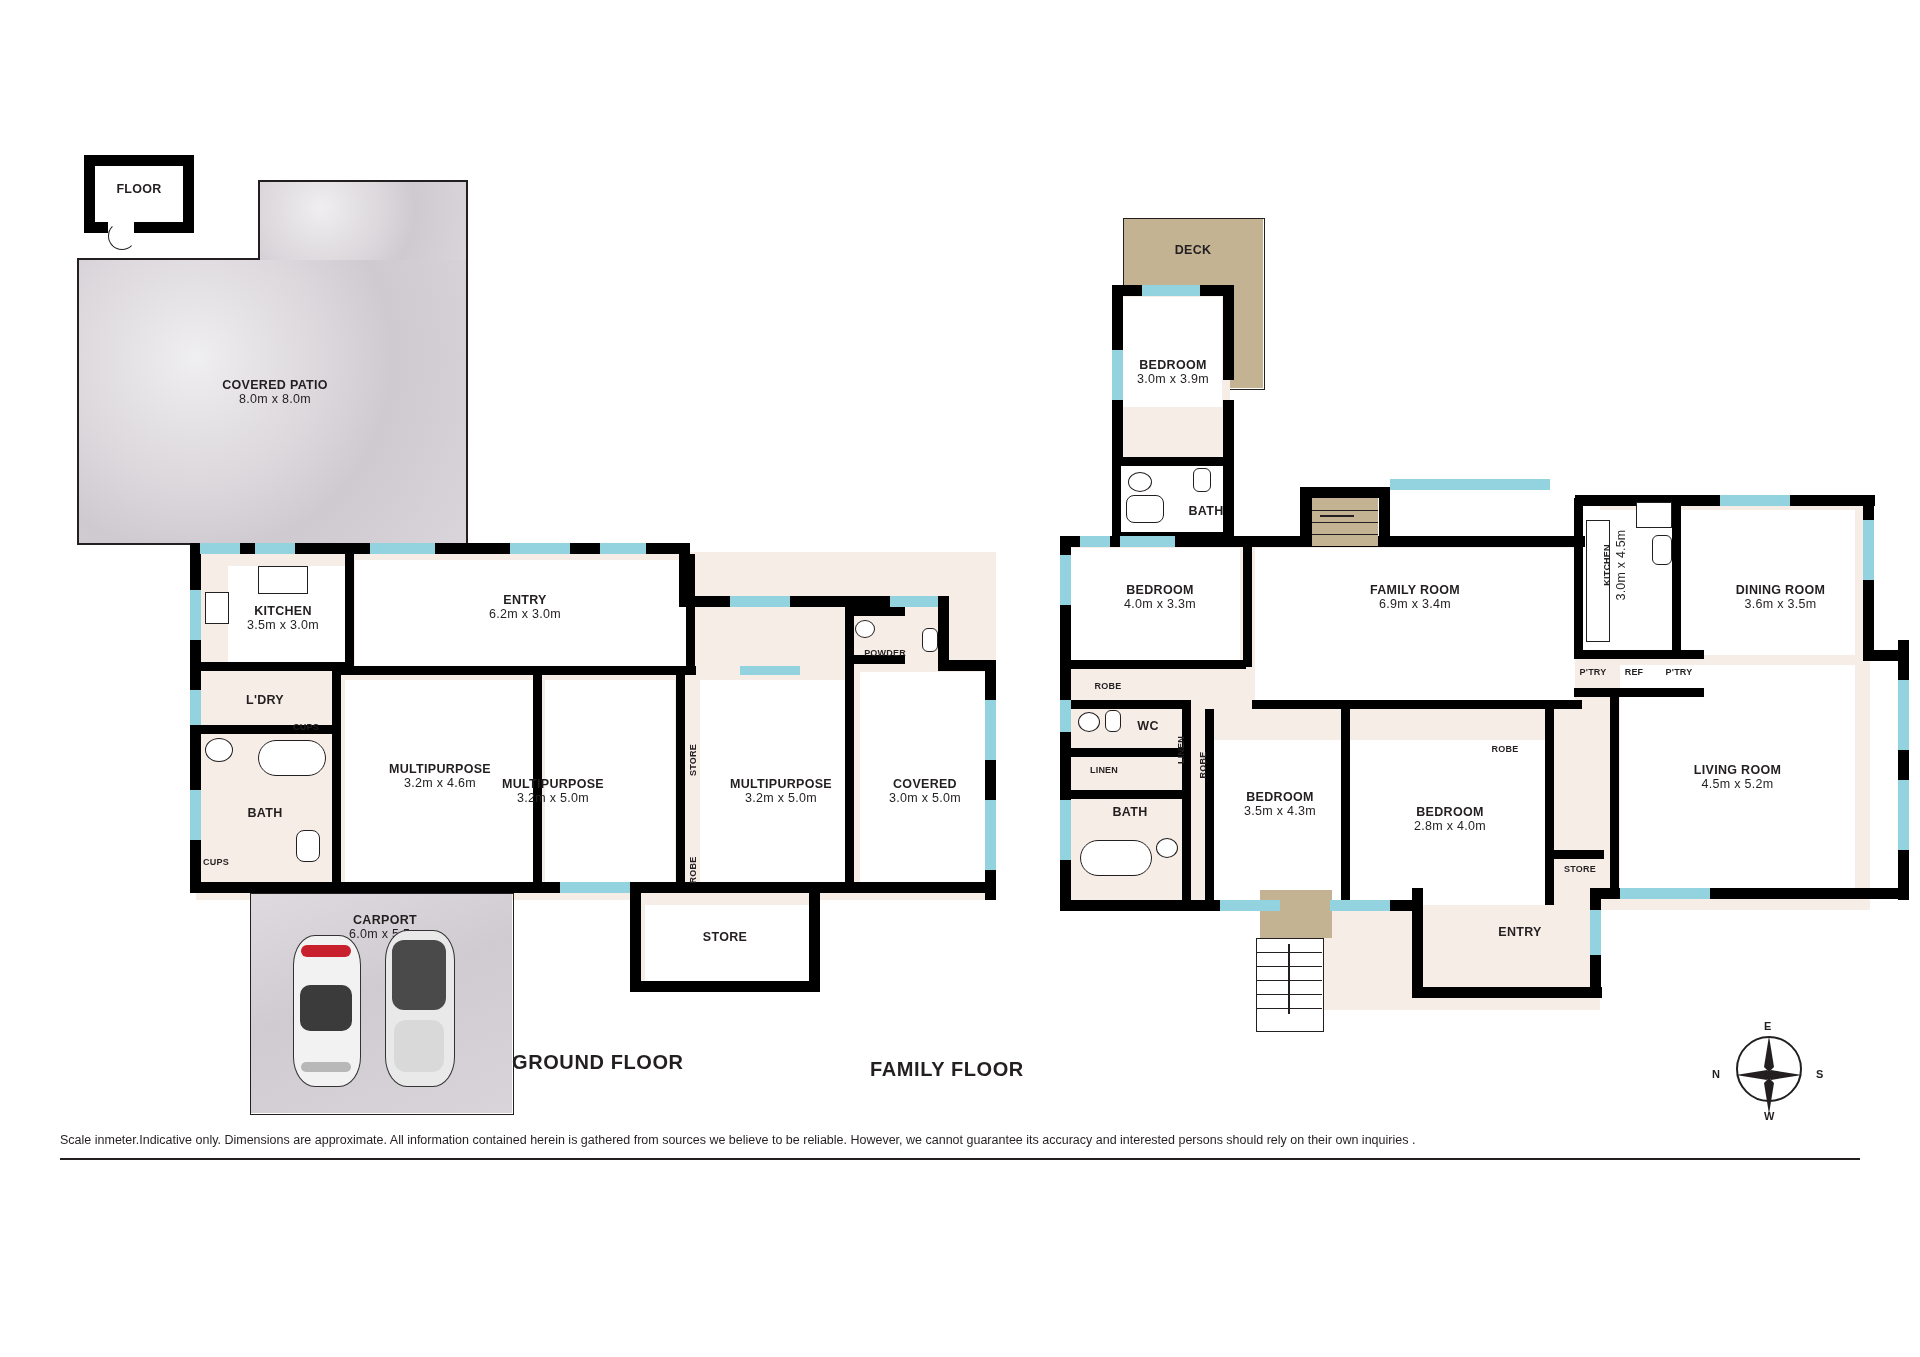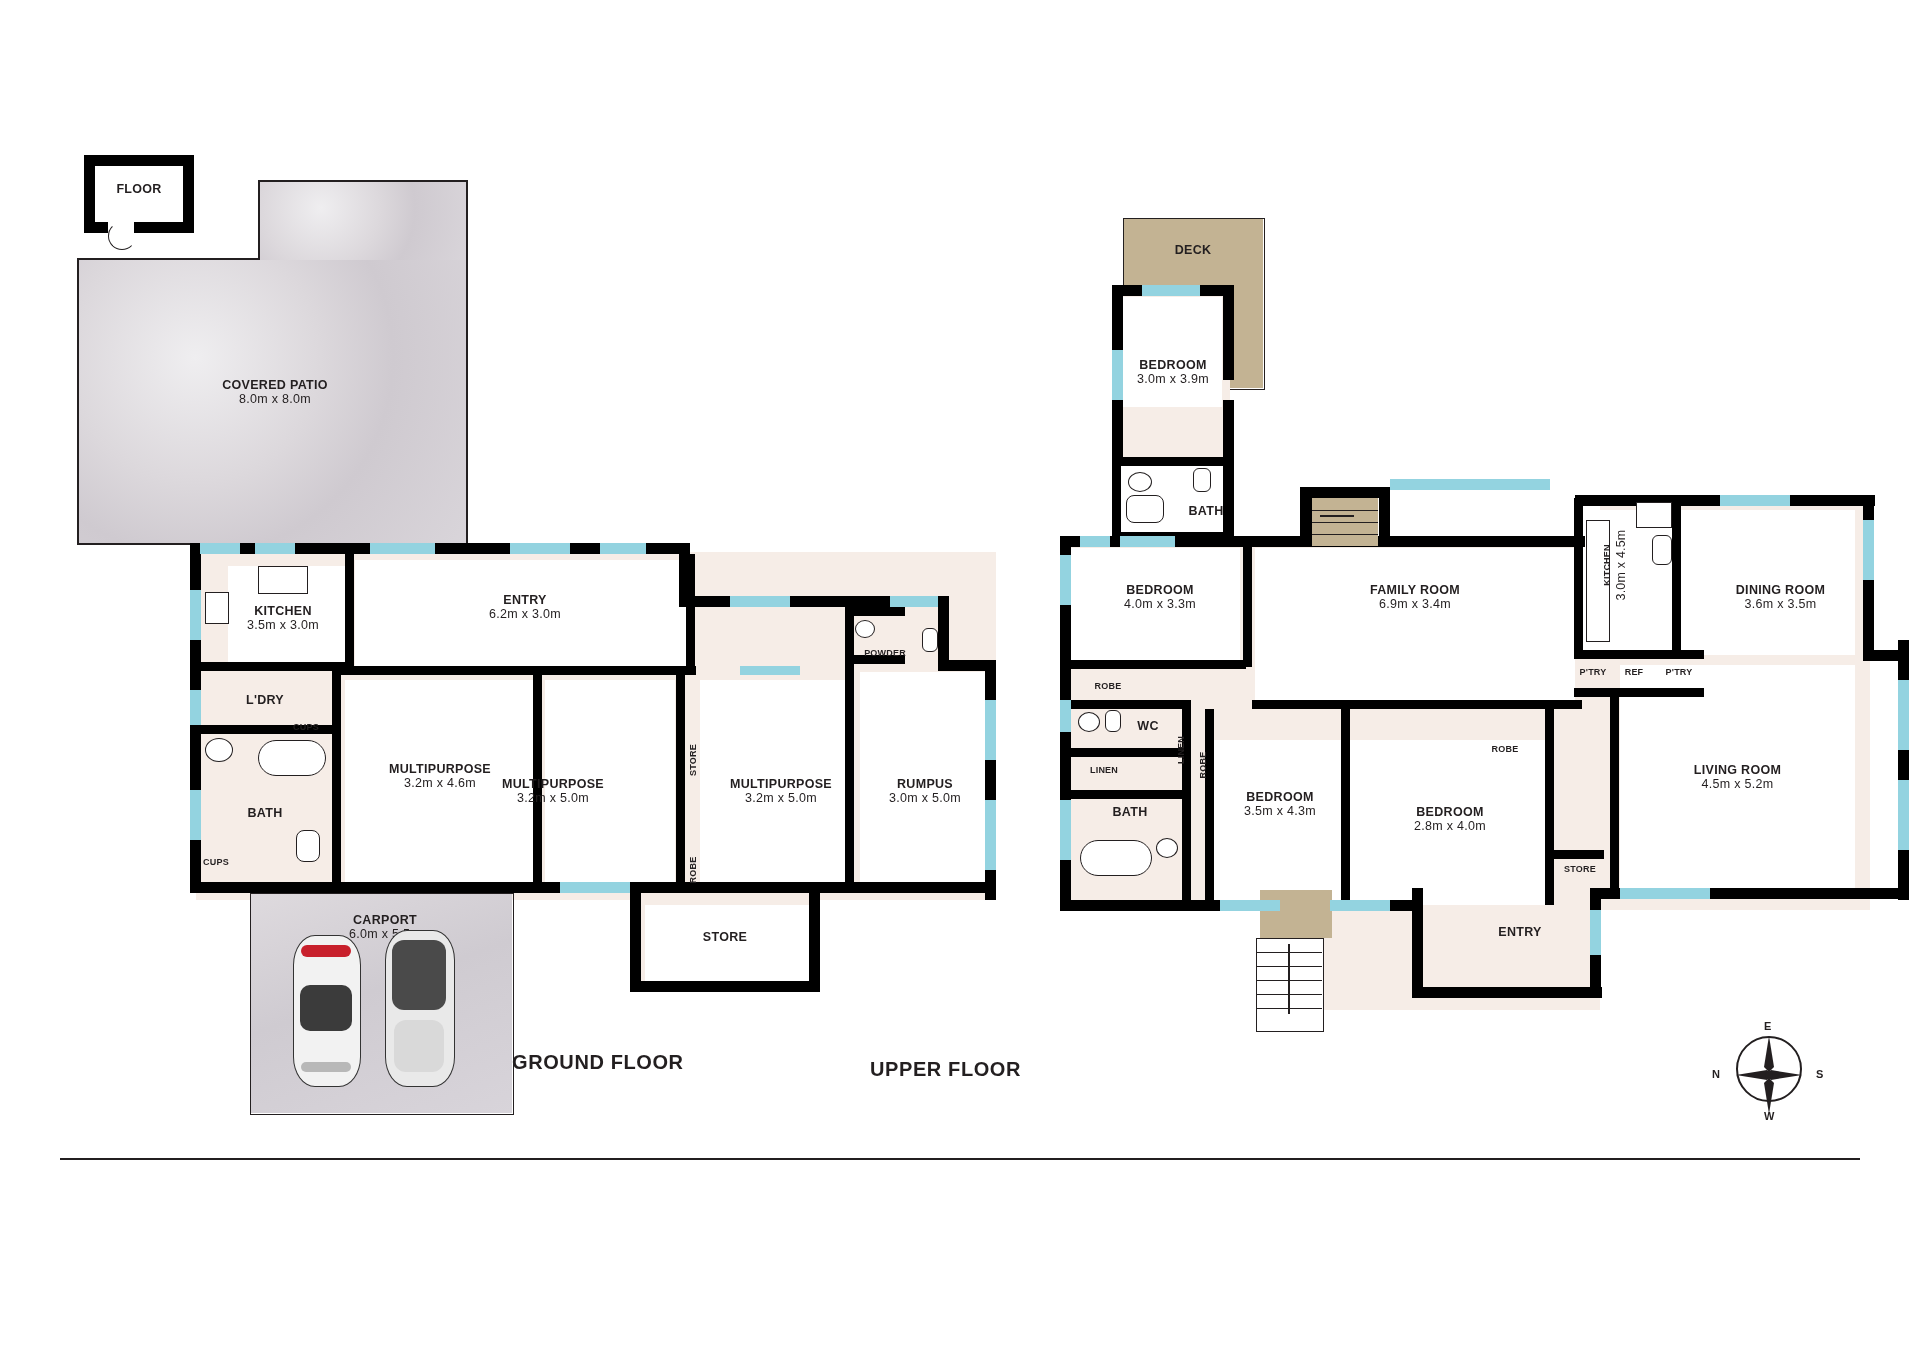--- a/index.html
+++ b/index.html
@@ -170,21 +170,21 @@
     </div>
     <div class="label" style="left:468px;top:777px;width:170px;">
       <b>MULTIPURPOSE</b>
       <span class="dim">3.2m x 5.0m</span>
     </div>
     <div class="label" style="left:696px;top:777px;width:170px;">
       <b>MULTIPURPOSE</b>
       <span class="dim">3.2m x 5.0m</span>
     </div>
     <div class="label" style="left:855px;top:777px;width:140px;">
-      <b>RUMPUS</b>
+      <b>COVERED</b>
       <span class="dim">3.0m x 5.0m</span>
     </div>
     <div class="label tiny vert" style="left:686px;top:790px;width:60px;">
       <b>STORE</b>
     </div>
     <div class="label tiny vert" style="left:686px;top:900px;width:60px;">
       <b>ROBE</b>
     </div>
     <div class="label" style="left:655px;top:930px;width:140px;">
       <b>STORE</b>
@@ -398,33 +398,34 @@
     <div class="label tiny" style="left:515px;top:742px;width:60px;">
       <b>ROBE</b>
     </div>
     <div class="label tiny" style="left:595px;top:862px;width:50px;">
       <b>STORE</b>
     </div>
     <div class="label" style="left:500px;top:925px;width:120px;">
       <b>ENTRY</b>
     </div>
 
-    <div class="floor-title" style="left:-90px;top:1058px;">UPPER FLOOR</div>
+    <div class="floor-title" style="left:-90px;top:1058px;">FAMILY FLOOR</div>
   </div>
 
   <div class="compass" style="left:1712px;top:1020px;width:110px;height:100px;">
     <div class="ring" style="left:24px;top:16px;"></div>
     <svg width="110" height="100" style="position:absolute;left:0;top:0;">
       <polygon points="57,16 62,47 57,52 52,47" fill="#231f20"></polygon>
       <polygon points="57,94 62,63 57,58 52,63" fill="#231f20"></polygon>
       <polygon points="24,55 55,50 60,55 55,60" fill="#231f20"></polygon>
       <polygon points="90,55 59,50 54,55 59,60" fill="#231f20"></polygon>
       <circle cx="57" cy="55" r="4" fill="#231f20"></circle>
     </svg>
     <div class="lbl" style="left:52px;top:0px;">E</div>
     <div class="lbl" style="left:52px;top:90px;">W</div>
     <div class="lbl" style="left:0px;top:48px;">N</div>
     <div class="lbl" style="left:104px;top:48px;">S</div>
   </div>
 
+  <div class="footer-text">Scale inmeter.Indicative only. Dimensions are approximate. All information contained herein is gathered from sources we believe to be reliable. However, we cannot guarantee its accuracy and interested persons should rely on their own  inquiries .</div>
   <div class="footer-rule"></div>
 
 </div>
 
 </body></html>

